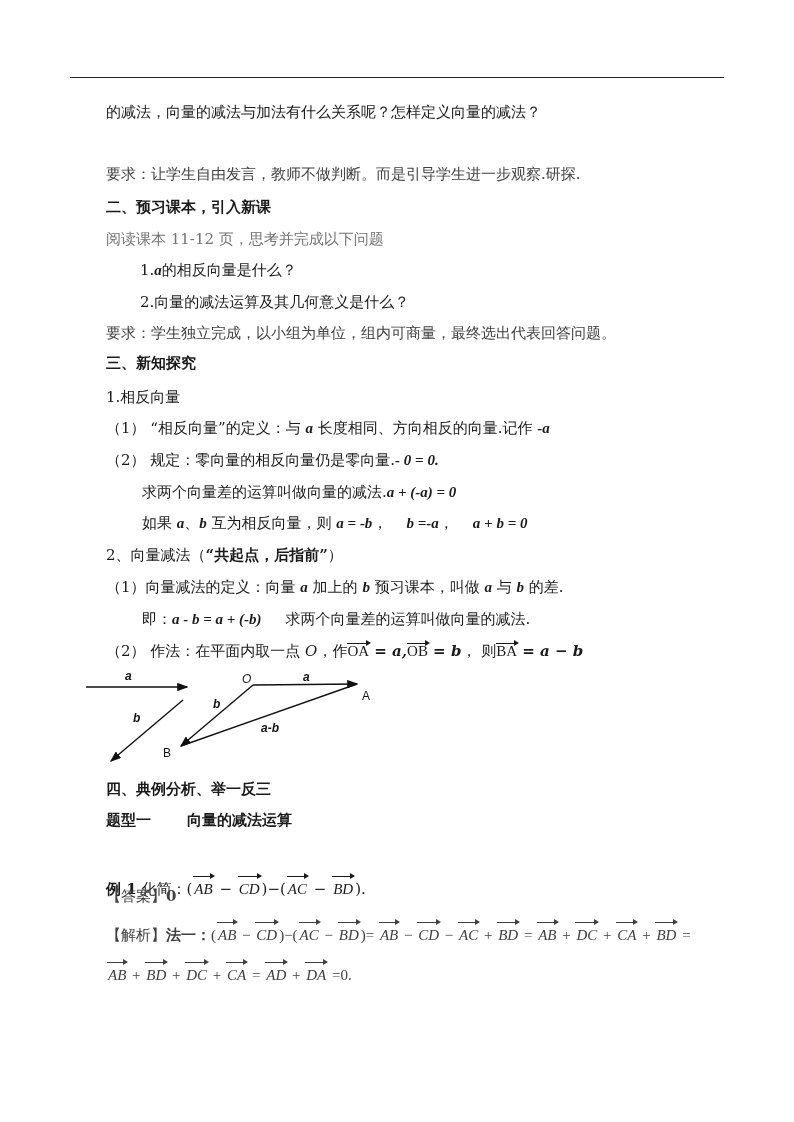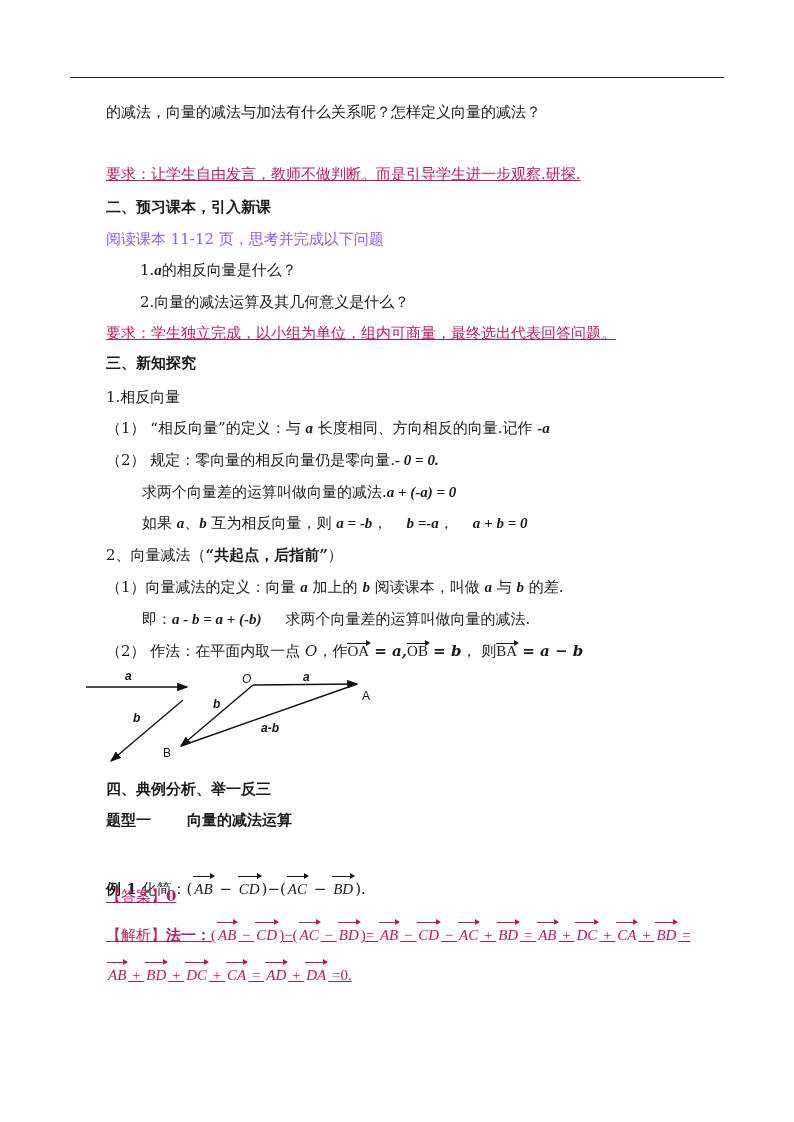--- a/index.html
+++ b/index.html
@@ -1,21 +1,21 @@
 <!DOCTYPE html>
 <html><head>
 <meta charset="utf-8">
 <style>
   html, body { margin:0; padding:0; background:#ffffff; }
   body { width:794px; height:1122px; position:relative; overflow:hidden;
          font-family:"DejaVu Serif","Liberation Serif",serif; color:#1a1a1a; }
   .rule { position:absolute; left:70px; top:77px; width:654px; height:0; border-top:1.3px solid #222; }
   .line { position:absolute; left:70px; font-size:15px; line-height:18px; white-space:nowrap;margin-left:36px; }
-  .red { color:#be185d;text-decoration:underline; }
-  .blue { color:#8b5cf6;text-align:right; }
+  .red { color:#404040; }
+  .blue { color:#737373;text-align:right; }
   .bold { font-weight:bold;font-family:Liberation Mono, monospace; }
   .ind1 { left:104px; }
   .ind2 { left:106px; }
   i.v { font-style:italic; font-weight:bold; font-family:"Liberation Serif",serif; }
   .vec { display:inline-block; position:relative; font-style:italic; padding:0 2px; font-family:"Liberation Serif",serif; }
   .vec::before { content:""; position:absolute; left:1px; right:1px; top:-4px; border-top:1px solid currentColor; }
   .vec::after { content:""; position:absolute; right:0px; top:-7px; width:0; height:0;
                 border-top:3px solid transparent; border-bottom:3px solid transparent; border-left:5px solid currentColor; }
   .vecs { display:inline-block; position:relative; font-family:"Liberation Serif",serif; }
   .vecs::before { content:""; position:absolute; left:0; right:0; top:1px; border-top:1px solid currentColor; }
@@ -39,21 +39,21 @@
 <div class="line red" style="top:324px">要求：学生独立完成，以小组为单位，组内可商量，最终选出代表回答问题。</div>
 
 <div class="line bold" style="top:356px">三、新知探究</div>
 <div class="line" style="top:388px">1.相反向量</div>
 <div class="line" style="top:419px"><span>（1）</span><span> “相反向量”的定义：与 </span><i class="v">a</i><span> 长度相同、方向相反的向量.记作  </span><i class="v">-a</i></div>
 <div class="line" style="top:451px"><span>（2）</span><span> 规定：零向量的相反向量仍是零向量.</span><i class="v">- 0 = 0.</i></div>
 <div class="line ind2" style="top:483px"><span>求两个向量差的运算叫做向量的减法.</span><i class="v">a + (-a) = 0</i></div>
 <div class="line ind2" style="top:514px"><span>如果 </span><i class="v">a</i><span>、</span><i class="v">b</i><span> 互为相反向量，则 </span><i class="v">a = -b</i><span>，&nbsp;&nbsp;&nbsp;&nbsp;</span><i class="v">b =-a</i><span>，&nbsp;&nbsp;&nbsp;&nbsp;</span><i class="v">a + b = 0</i></div>
 
 <div class="line" style="top:546px"><span>2、向量减法（</span><b>“共起点，后指前”</b><span>）</span></div>
-<div class="line" style="top:578px"><span>（1）</span><span>向量减法的定义：向量 </span><i class="v">a</i><span> 加上的 </span><i class="v">b</i><span> 阅读课本，叫做 </span><i class="v">a</i><span> 与 </span><i class="v">b</i><span> 的差.</span></div>
+<div class="line" style="top:578px"><span>（1）</span><span>向量减法的定义：向量 </span><i class="v">a</i><span> 加上的 </span><i class="v">b</i><span> 预习课本，叫做 </span><i class="v">a</i><span> 与 </span><i class="v">b</i><span> 的差.</span></div>
 <div class="line ind2" style="top:610px"><span>即：</span><i class="v">a - b = a + (-b)</i><span>&nbsp;&nbsp;&nbsp;&nbsp;&nbsp;</span><span>求两个向量差的运算叫做向量的减法.</span></div>
 <div class="line" style="top:642px"><span>（2）</span><span> 作法：在平面内取一点 </span><i>O</i><span>，作</span><span class="vecs">OA</span><b><i> = a,</i></b><span class="vecs">OB</span><b><i> = b</i></b><span>，  则</span><span class="vecs">BA</span><b><i> = a − b</i></b></div>
 
 <svg style="position:absolute;left:0;top:0" width="794" height="800" viewBox="0 0 794 800">
   <defs>
     <marker id="ah" markerWidth="8" markerHeight="6" refX="7" refY="3" orient="auto">
       <path d="M0,0 L8,3 L0,6 Z" fill="#111"></path>
     </marker>
   </defs>
   <g stroke="#111" stroke-width="1.4" fill="none">

